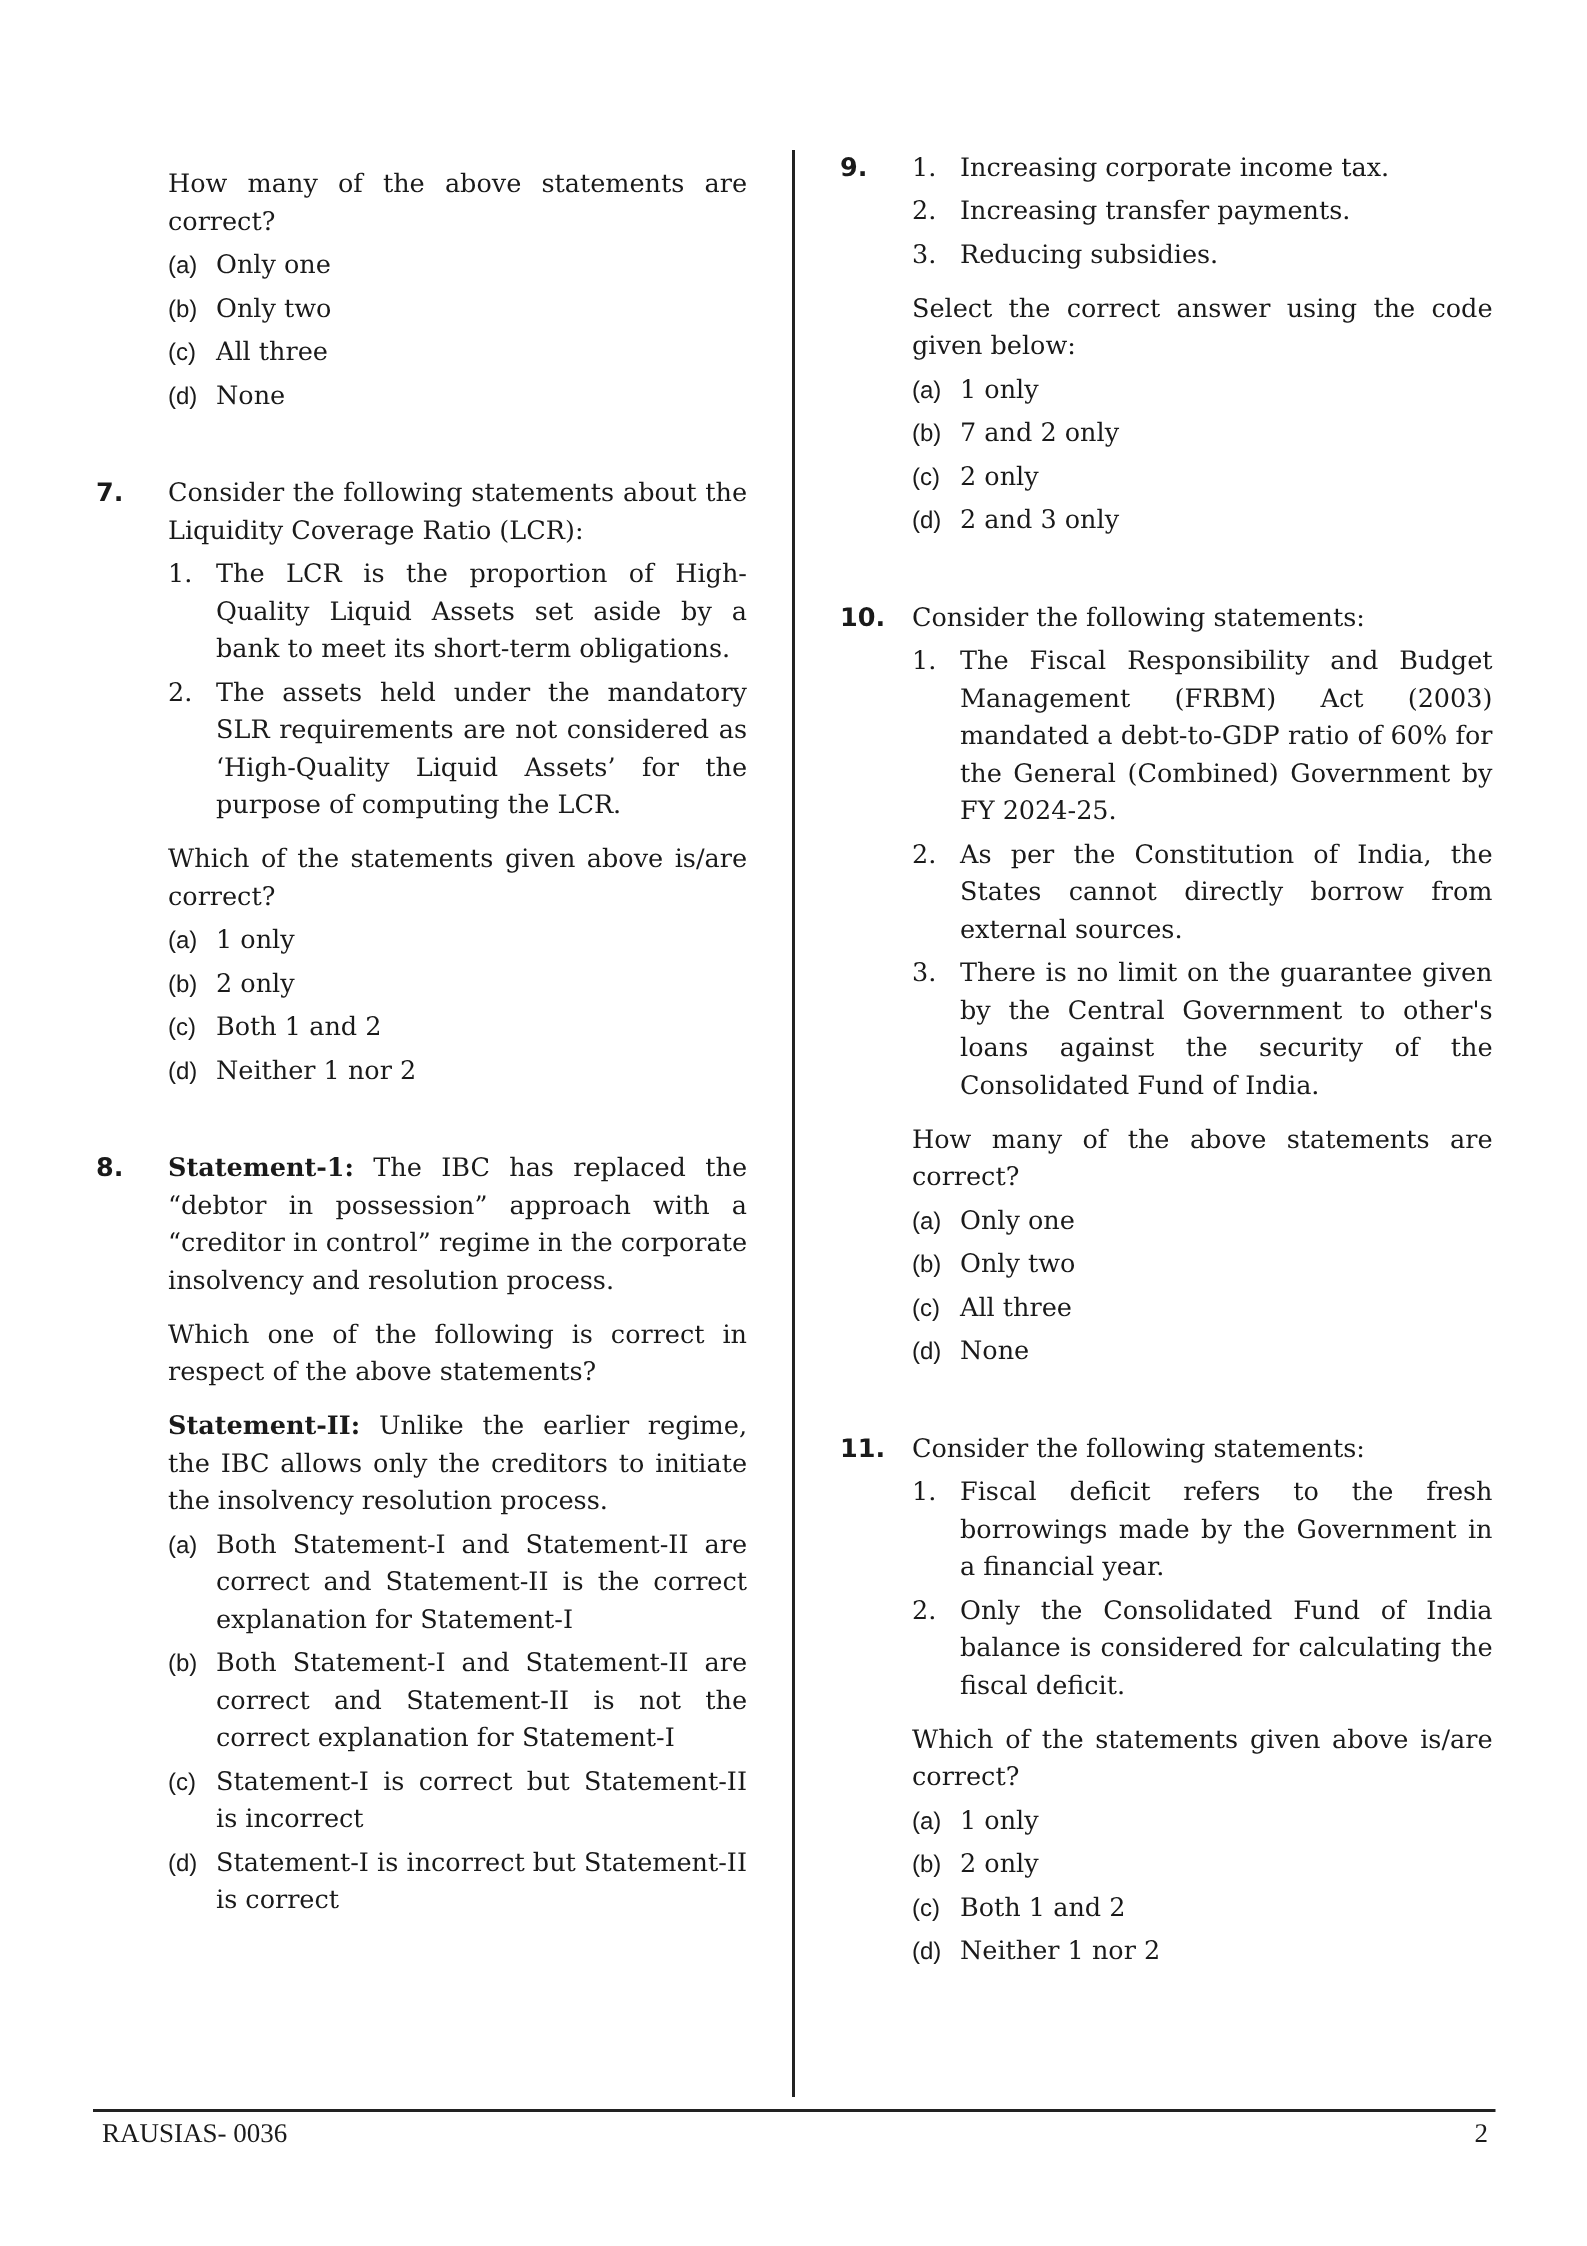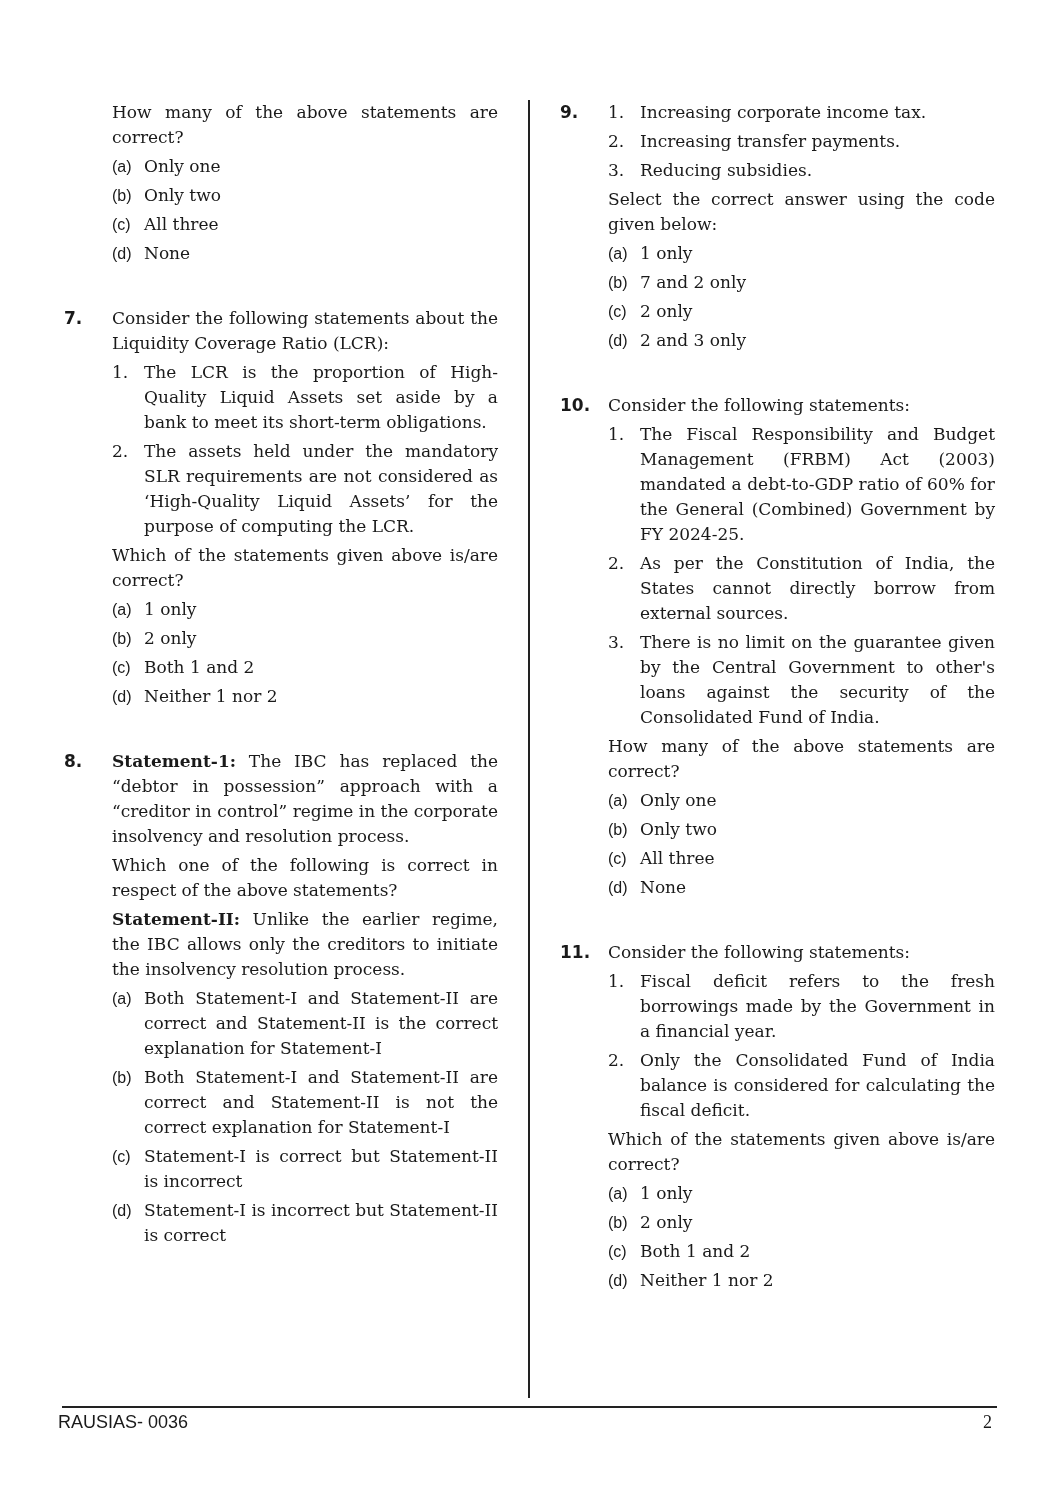--- a/index.html
+++ b/index.html
@@ -6,28 +6,28 @@
   body {
     width: 1058px; height: 1497px; position: relative; overflow: hidden;
     font-family: "DejaVu Serif", serif; color: #1a1a1a;
   }
   .col { position: absolute; top: 100px; }
   .col-left { left: 62px; width: 436px; }
   .col-right { left: 558px; width: 437px; }
   .divider { position: absolute; left: 528px; top: 100px; width: 1.5px; height: 1298px; background: #222; }
   .q { position: relative; padding-left: 50px; margin-bottom: 40px; font-size: 17px; line-height: 25px; }
   .q .num { position: absolute; left: 2px; top: 0; font-family: "DejaVu Sans", sans-serif; font-weight: bold; font-size: 17px; }
-  .para { text-align: justify; margin: 0 0 4px 0; }
+  .para { text-align: justify; margin: 11px 0 4px 0; }
   .stmt { position: relative; padding-left: 32px; text-align: justify; margin-bottom: 4px; }
   .stmt .sn { position: absolute; left: 0; top: 0; }
   .opt { position: relative; padding-left: 32px; margin-bottom: 4px; text-align: justify; }
   .opt .ol { position: absolute; left: 0; top: 0; font-family: "Liberation Sans", sans-serif; font-size: 16px; }
   .bold { font-weight: bold; }
   .footer-line { position: absolute; left: 62px; top: 1406px; width: 935px; height: 2px; background: #222; }
-  .footer-left { position: absolute; left: 58px; top: 1412px; font-family: Liberation Sans, sans-serif; font-size: 18px; }
+  .footer-left { position: absolute; left: 68px; top: 1412px; font-family: Liberation Serif, serif; font-size: 18px; }
   .footer-right { position: absolute; right: 66px; top: 1412px; font-family: "Liberation Serif", serif; font-size: 18px; }
 </style>
 </head>
 <body>
 
 <div class="col col-left">
 
   <div class="q">
     <p class="para">How many of the above statements are correct?</p>
     <div class="opt"><span class="ol">(a)</span><span>Only one</span></div>

